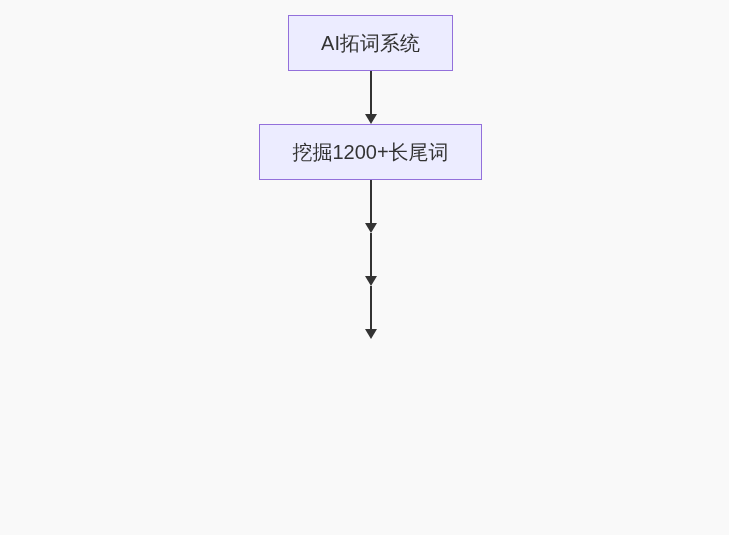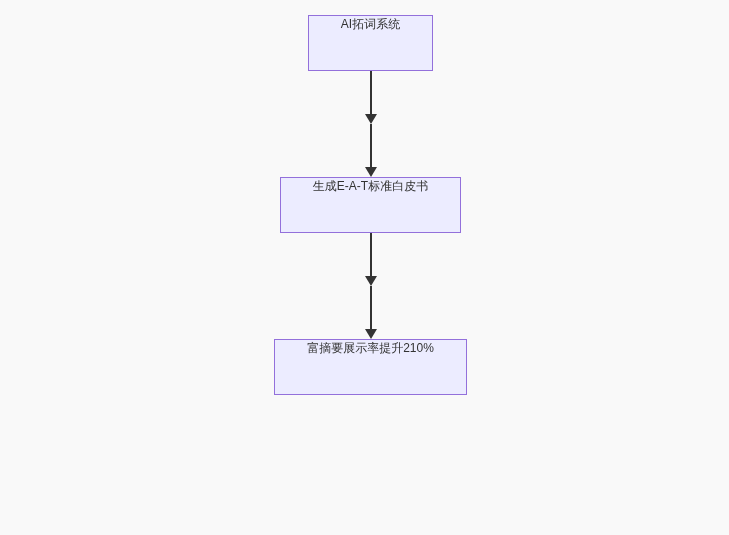--- a/index.html
+++ b/index.html
@@ -22,24 +22,25 @@
     padding-top: 15px;
     box-sizing: border-box;
     transform: translateX(6px);
   }
   .node {
     background: #ECECFF;
     border: 1.5px solid #9370DB;
     height: 56px;
     box-sizing: border-box;
     display: flex;
+    align-items: center;
     justify-content: center;
     padding: 0 32px;
     color: #333333;
-    font-size: 12px;
+    font-size: 20px;
     white-space: nowrap;
     flex-shrink: 0;
   }
   .arrow {
     width: 12px;
     height: 53px;
     position: relative;
     display: flex;
     justify-content: center;
     flex-shrink: 0;
@@ -67,29 +68,26 @@
 <body>
 
 <div class="flowchart">
 
   <div class="node">
     <span>AI拓词系统</span>
   </div>
 
   <div class="arrow"></div>
 
-
-  <div class="arrow"></div>
-
   <div class="node">
-    <span>生成E-A-T标准白皮书</span>
+    <span>挖掘1200+长尾词</span>
   </div>
 
   <div class="arrow"></div>
 
 
   <div class="arrow"></div>
 
-  <div class="node">
-    <span>富摘要展示率提升210%</span>
-  </div>
+
+  <div class="arrow"></div>
+
 
 </div>
 
 </body></html>

